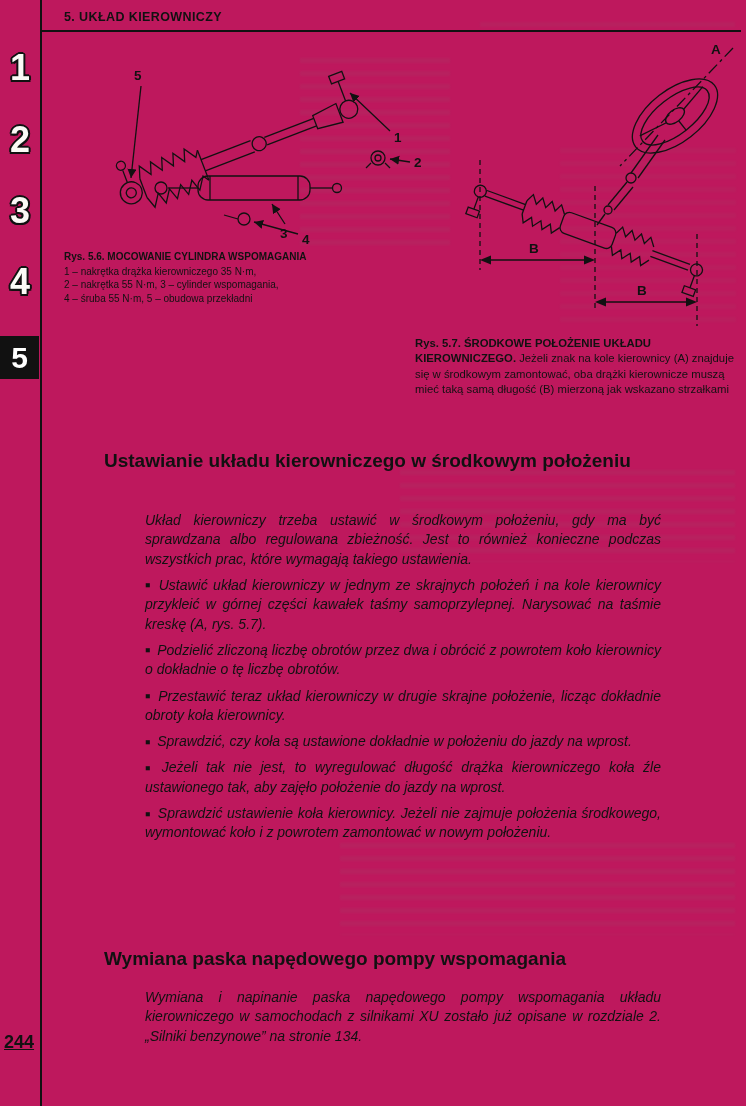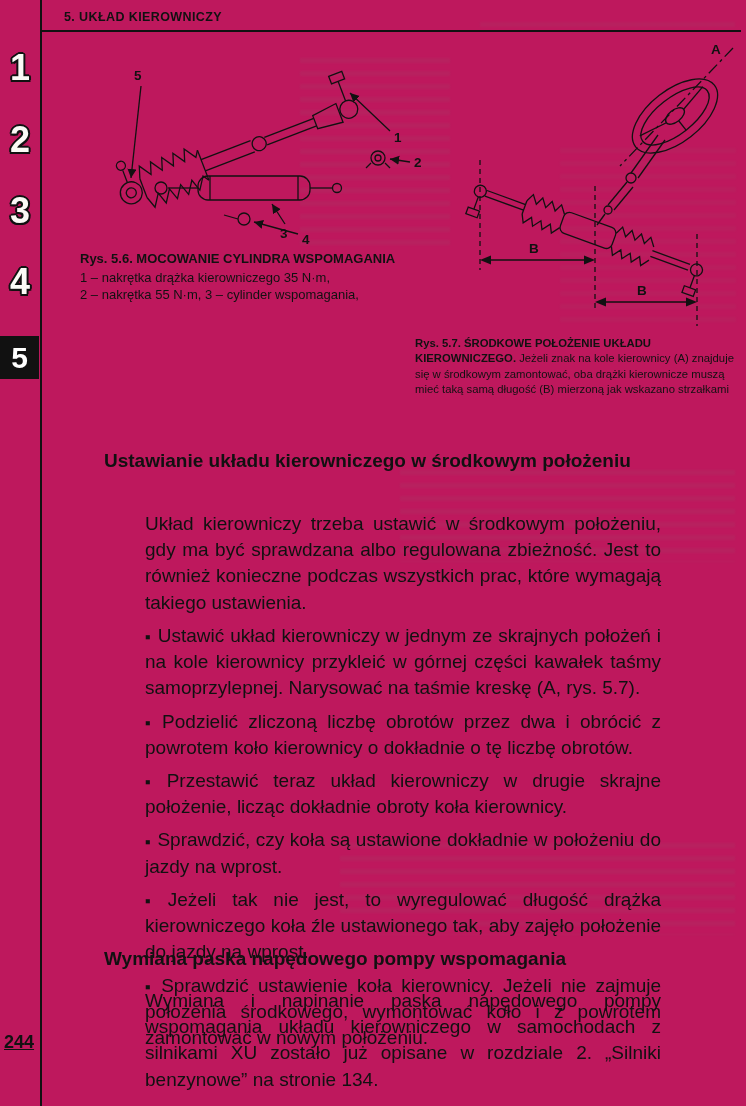--- a/index.html
+++ b/index.html
@@ -19,30 +19,30 @@
                 -1.5px -1.5px #111,1.5px 1.5px #111,-1.5px 1.5px #111,1.5px -1.5px #111;
   }
   .tab5{
     position:absolute; left:0; top:336px; width:39px; height:43px; background:#111;
     color:#fff; font-size:30px; font-weight:bold; display:flex; align-items:center; justify-content:center;
   }
 
   .fig56{position:absolute; left:48px; top:38px;}
   .fig57{position:absolute; left:445px; top:38px;}
 
-  .cap56{position:absolute; left:80px; top:250px; width:340px; font-size:13px; line-height:1.32;}
+  .cap56{position:absolute; left:64px; top:250px; width:340px; font-size:10px; line-height:1.32;}
   .cap56 .cap-title{font-weight:bold; margin-bottom:2px;}
   .cap57{position:absolute; left:415px; top:336px; width:322px; font-size:11.3px; line-height:1.36; text-align:left;}
   .cap57 .cap-lead{font-weight:bold;}
 
   .h-section{position:absolute; left:64px; font-size:19px; font-weight:bold; line-height:1.35;margin-left:40px;}
   .h1{top:448px; width:505px; padding-left:36px; text-indent:-36px;}
   .h2{top:946px; white-space:nowrap;}
 
-  .bodyblock{position:absolute; left:145px; width:516px; font-size:19px; line-height:1.38; text-align:justify;}
+  .bodyblock{position:absolute; left:145px; width:516px; font-size:14px; line-height:1.38; text-align:justify;font-style:italic;}
   .body1{top:511px;}
   .body2{top:988px;}
   .bodyblock p{margin:0 0 7px 0;}
   .bullet::before{content:"■"; font-size:8.5px; vertical-align:1.5px; margin-right:7px;}
 
   .pageno{position:absolute; left:4px; top:1032px; font-size:18px; font-weight:bold;text-decoration:underline;}
 
   .bleed{
     position:absolute; opacity:.5; filter:blur(1px); pointer-events:none;
     background:repeating-linear-gradient(180deg,
@@ -194,20 +194,21 @@
       <text x="266" y="16">A</text>
       <text x="84" y="215">B</text>
       <text x="192" y="257">B</text>
     </g>
   </svg>
 
   <div class="cap56">
     <div class="cap-title">Rys. 5.6. MOCOWANIE CYLINDRA WSPOMAGANIA</div>
     <div>1 – nakrętka drążka kierowniczego 35 N·m,</div>
     <div>2 – nakrętka 55 N·m, 3 – cylinder wspomagania,</div>
+    <div>4 – śruba 55 N·m, 5 – obudowa przekładni</div>
   </div>
 
   <div class="cap57">
     <span class="cap-lead">Rys. 5.7. ŚRODKOWE POŁOŻENIE UKŁADU KIEROWNICZEGO.</span>
     <span>Jeżeli znak na kole kierownicy (A) znajduje się w środkowym zamontować, oba drążki kierownicze muszą mieć taką samą długość (B) mierzoną jak wskazano strzałkami</span>
   </div>
 
   <div class="h-section h1">Ustawianie układu kierowniczego w środkowym położeniu</div>
   <div class="bodyblock body1">
     <p>Układ kierowniczy trzeba ustawić w środkowym położeniu, gdy ma być sprawdzana albo regulowana zbieżność. Jest to również konieczne podczas wszystkich prac, które wymagają takiego ustawienia.</p>

